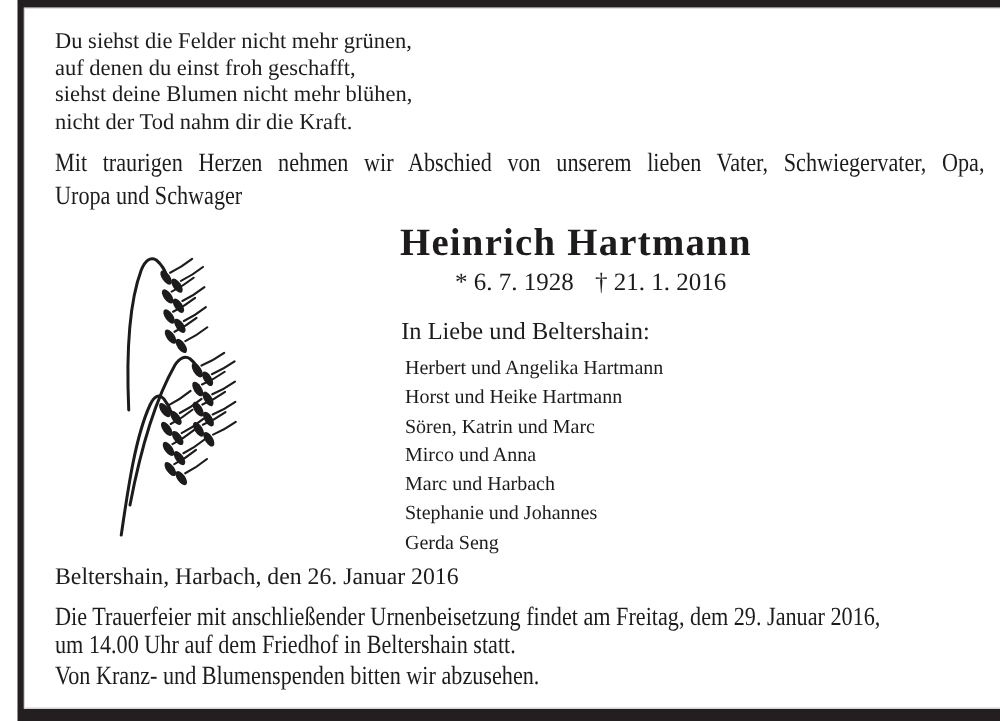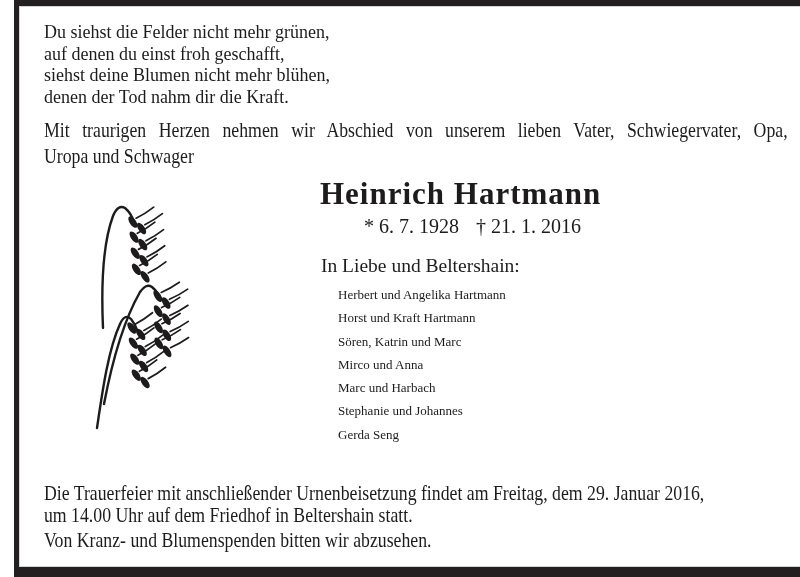--- a/index.html
+++ b/index.html
@@ -25,21 +25,21 @@
 
   .intro{left:30px;top:118px;width:741px;font-size:21px;line-height:25.5px;}
   .intro .narrow{width:880px;}
   .intro-line1{width:880px;text-align:justify;text-align-last:justify;}
   .intro-line2{white-space:nowrap;}
 
   .title{left:306px;top:176px;font-size:31px;font-weight:bold;letter-spacing:1px;white-space:nowrap;}
   .dates{left:350px;top:215px;font-size:20px;display:flex;gap:17px;white-space:nowrap;}
 
   .cond-heading{left:307px;top:255px;font-size:19.5px;white-space:nowrap;}
-  .names{left:324px;top:283px;font-size:13px;line-height:23.3px;}
+  .names{left:310px;top:283px;font-size:16px;line-height:23.3px;}
   .names div{white-space:nowrap;}
 
   .dateline{left:30px;top:451px;font-size:19px;white-space:nowrap;}
   .service{left:30px;top:483px;font-size:21px;line-height:21.5px;}
   .service div{white-space:nowrap;}
   .donations{left:30px;top:528px;font-size:21px;}
   .donations div{white-space:nowrap;}
 
   .wheat{position:absolute;left:80px;top:198px;width:118px;height:232px;}
   .wheat ellipse{fill:#1d1b1b;}
@@ -49,21 +49,21 @@
 </head>
 <body>
 
 <div class="page">
   <div class="paper"></div>
 
   <div class="blk poem">
     <div>Du siehst die Felder nicht mehr grünen,</div>
     <div>auf denen du einst froh geschafft,</div>
     <div>siehst deine Blumen nicht mehr blühen,</div>
-    <div>denen der Tod nahm dir die Kraft.</div>
+    <div>nicht der Tod nahm dir die Kraft.</div>
   </div>
 
   <div class="blk intro">
     <div class="narrow">
       <div class="intro-line1">Mit traurigen Herzen nehmen wir Abschied von unserem lieben Vater, Schwiegervater, Opa,</div>
       <div class="intro-line2">Uropa und Schwager</div>
     </div>
   </div>
 
   <svg class="wheat" viewBox="0 0 118 232" xmlns="http://www.w3.org/2000/svg">
@@ -95,28 +95,29 @@
 
   <div class="blk dates">
     <span>* 6. 7. 1928</span>
     <span>† 21. 1. 2016</span>
   </div>
 
   <div class="blk cond-heading">In Liebe und Beltershain:</div>
 
   <div class="blk names">
     <div>Herbert und Angelika Hartmann</div>
-    <div>Horst und Kraft Hartmann</div>
+    <div>Horst und Heike Hartmann</div>
     <div>Sören, Katrin und Marc</div>
     <div>Mirco und Anna</div>
     <div>Marc und Harbach</div>
     <div>Stephanie und Johannes</div>
     <div>Gerda Seng</div>
   </div>
 
+  <div class="blk dateline">Beltershain, Harbach, den 26. Januar 2016</div>
 
   <div class="blk service">
     <div class="narrow">
       <div>Die Trauerfeier mit anschließender Urnenbeisetzung findet am Freitag, dem 29. Januar 2016,</div>
       <div>um 14.00 Uhr auf dem Friedhof in Beltershain statt.</div>
     </div>
   </div>
 
   <div class="blk donations">
     <div class="narrow">

